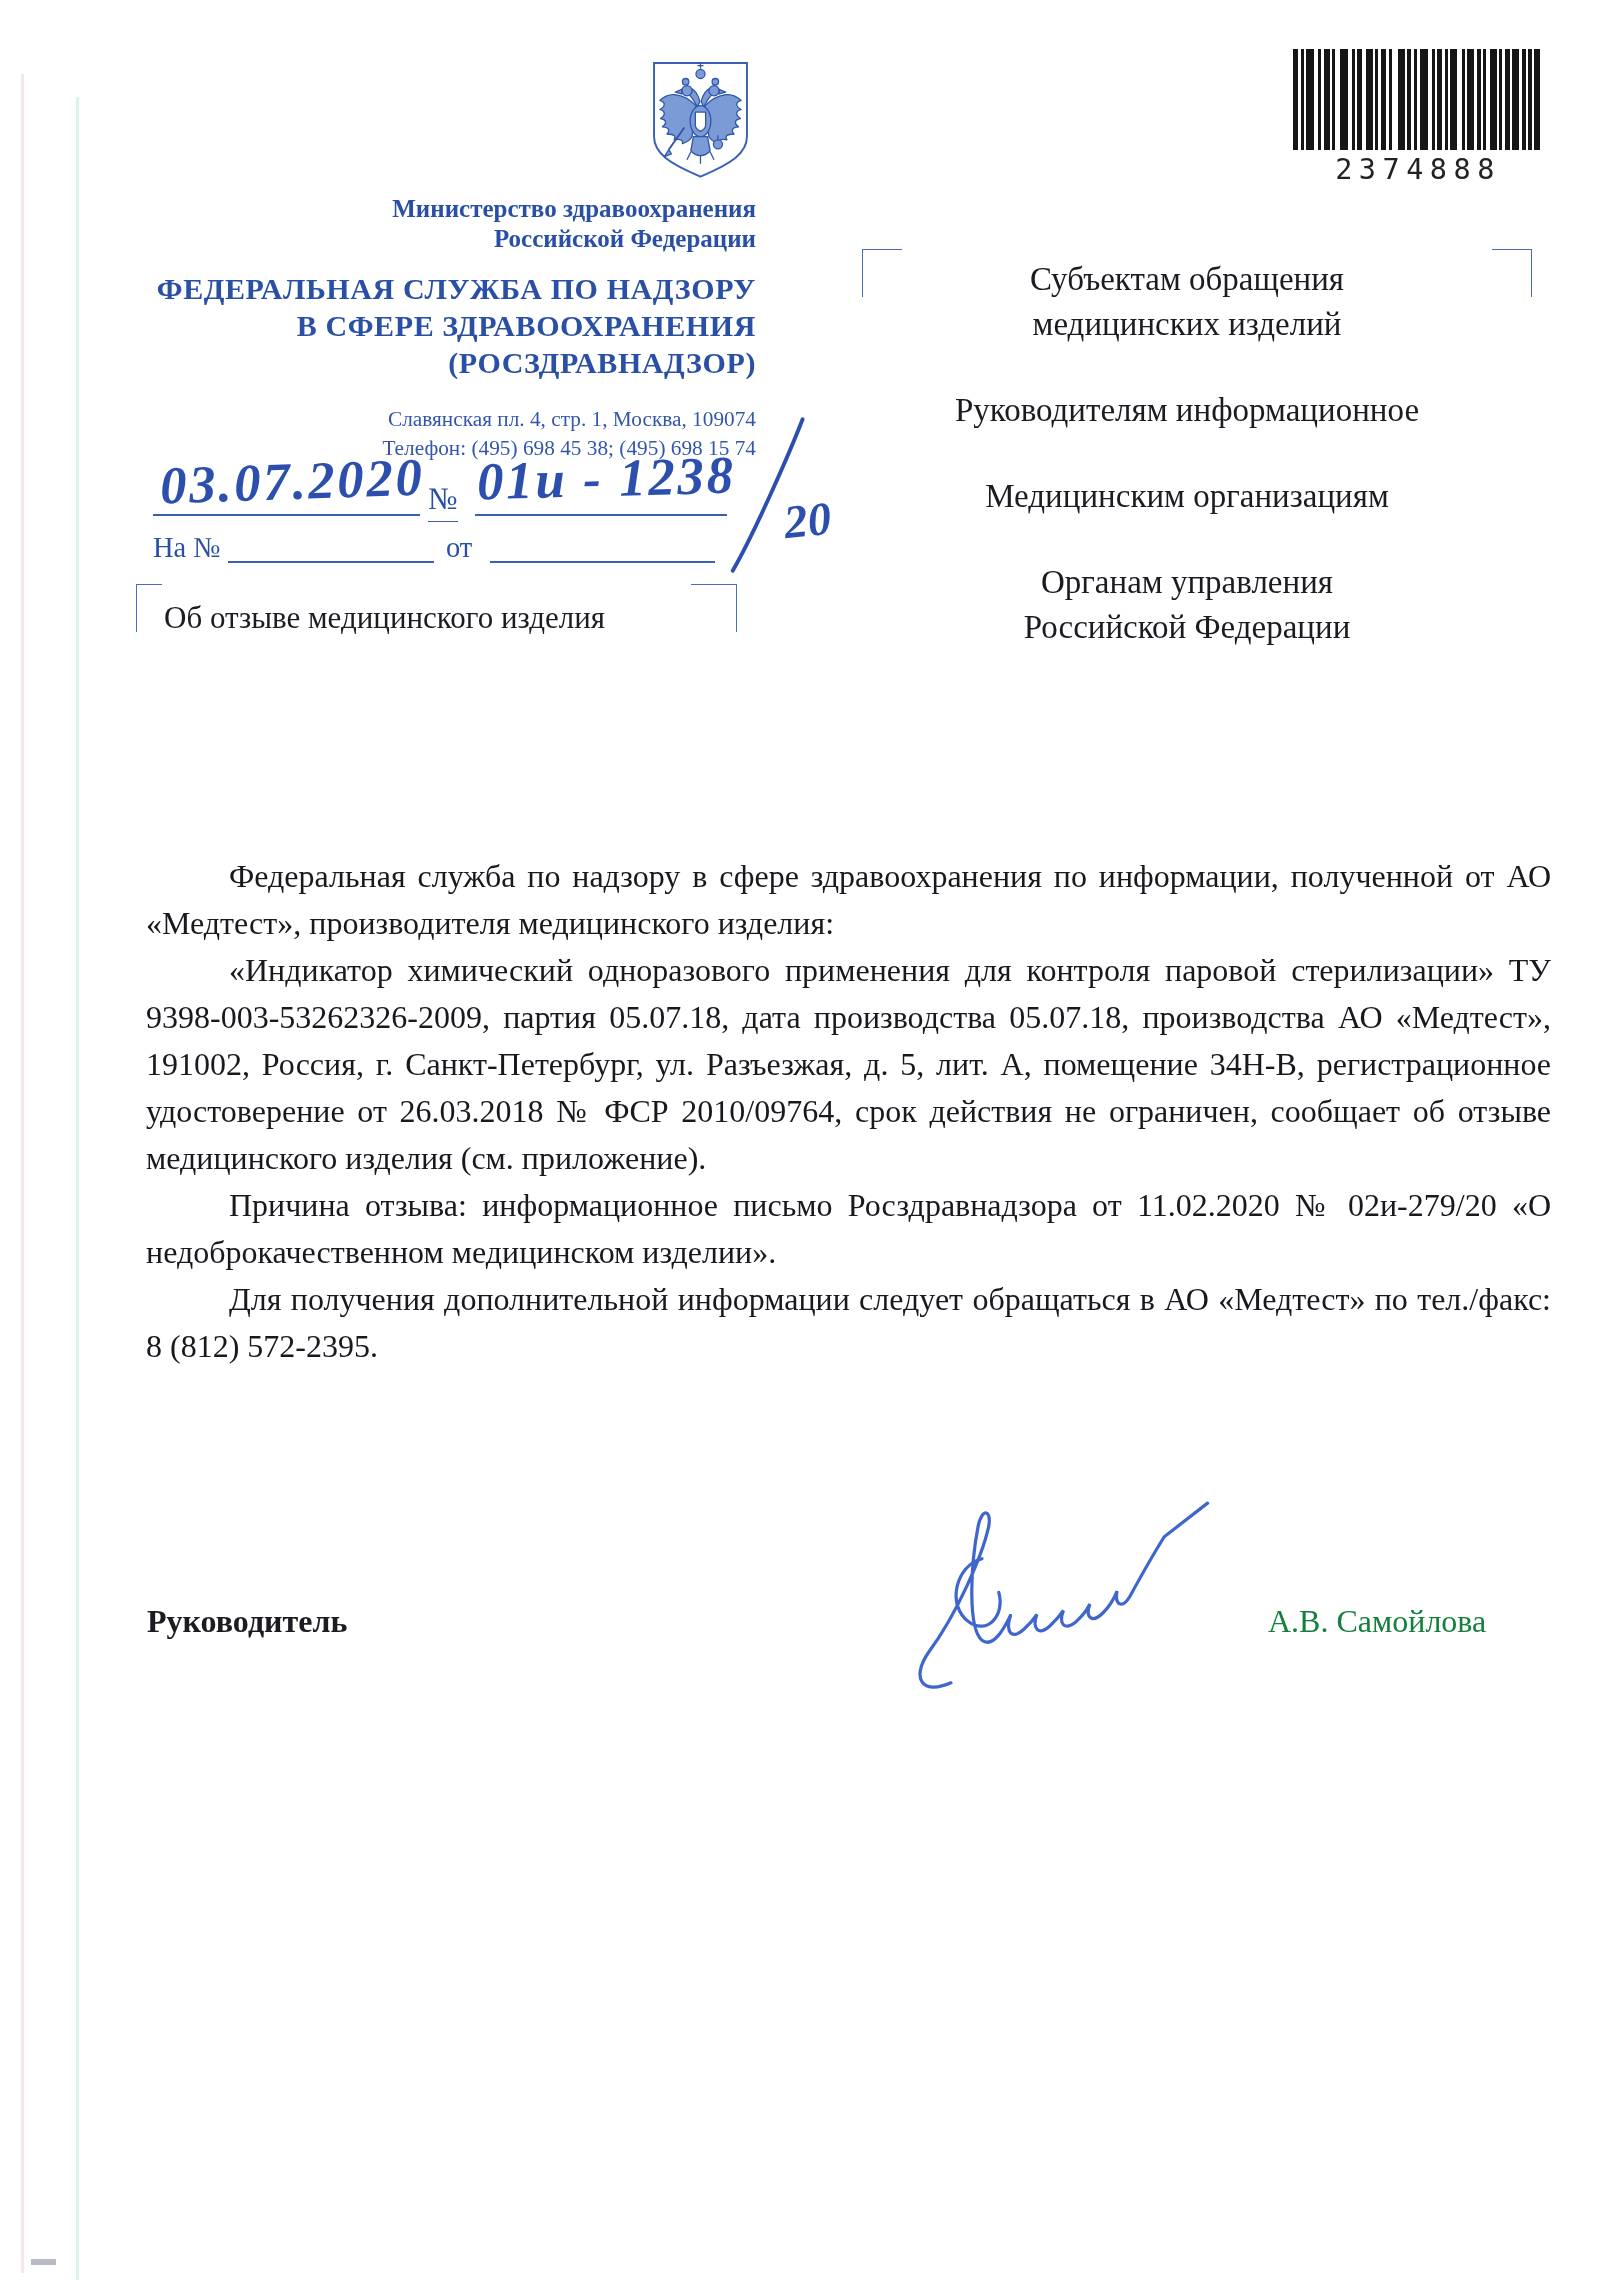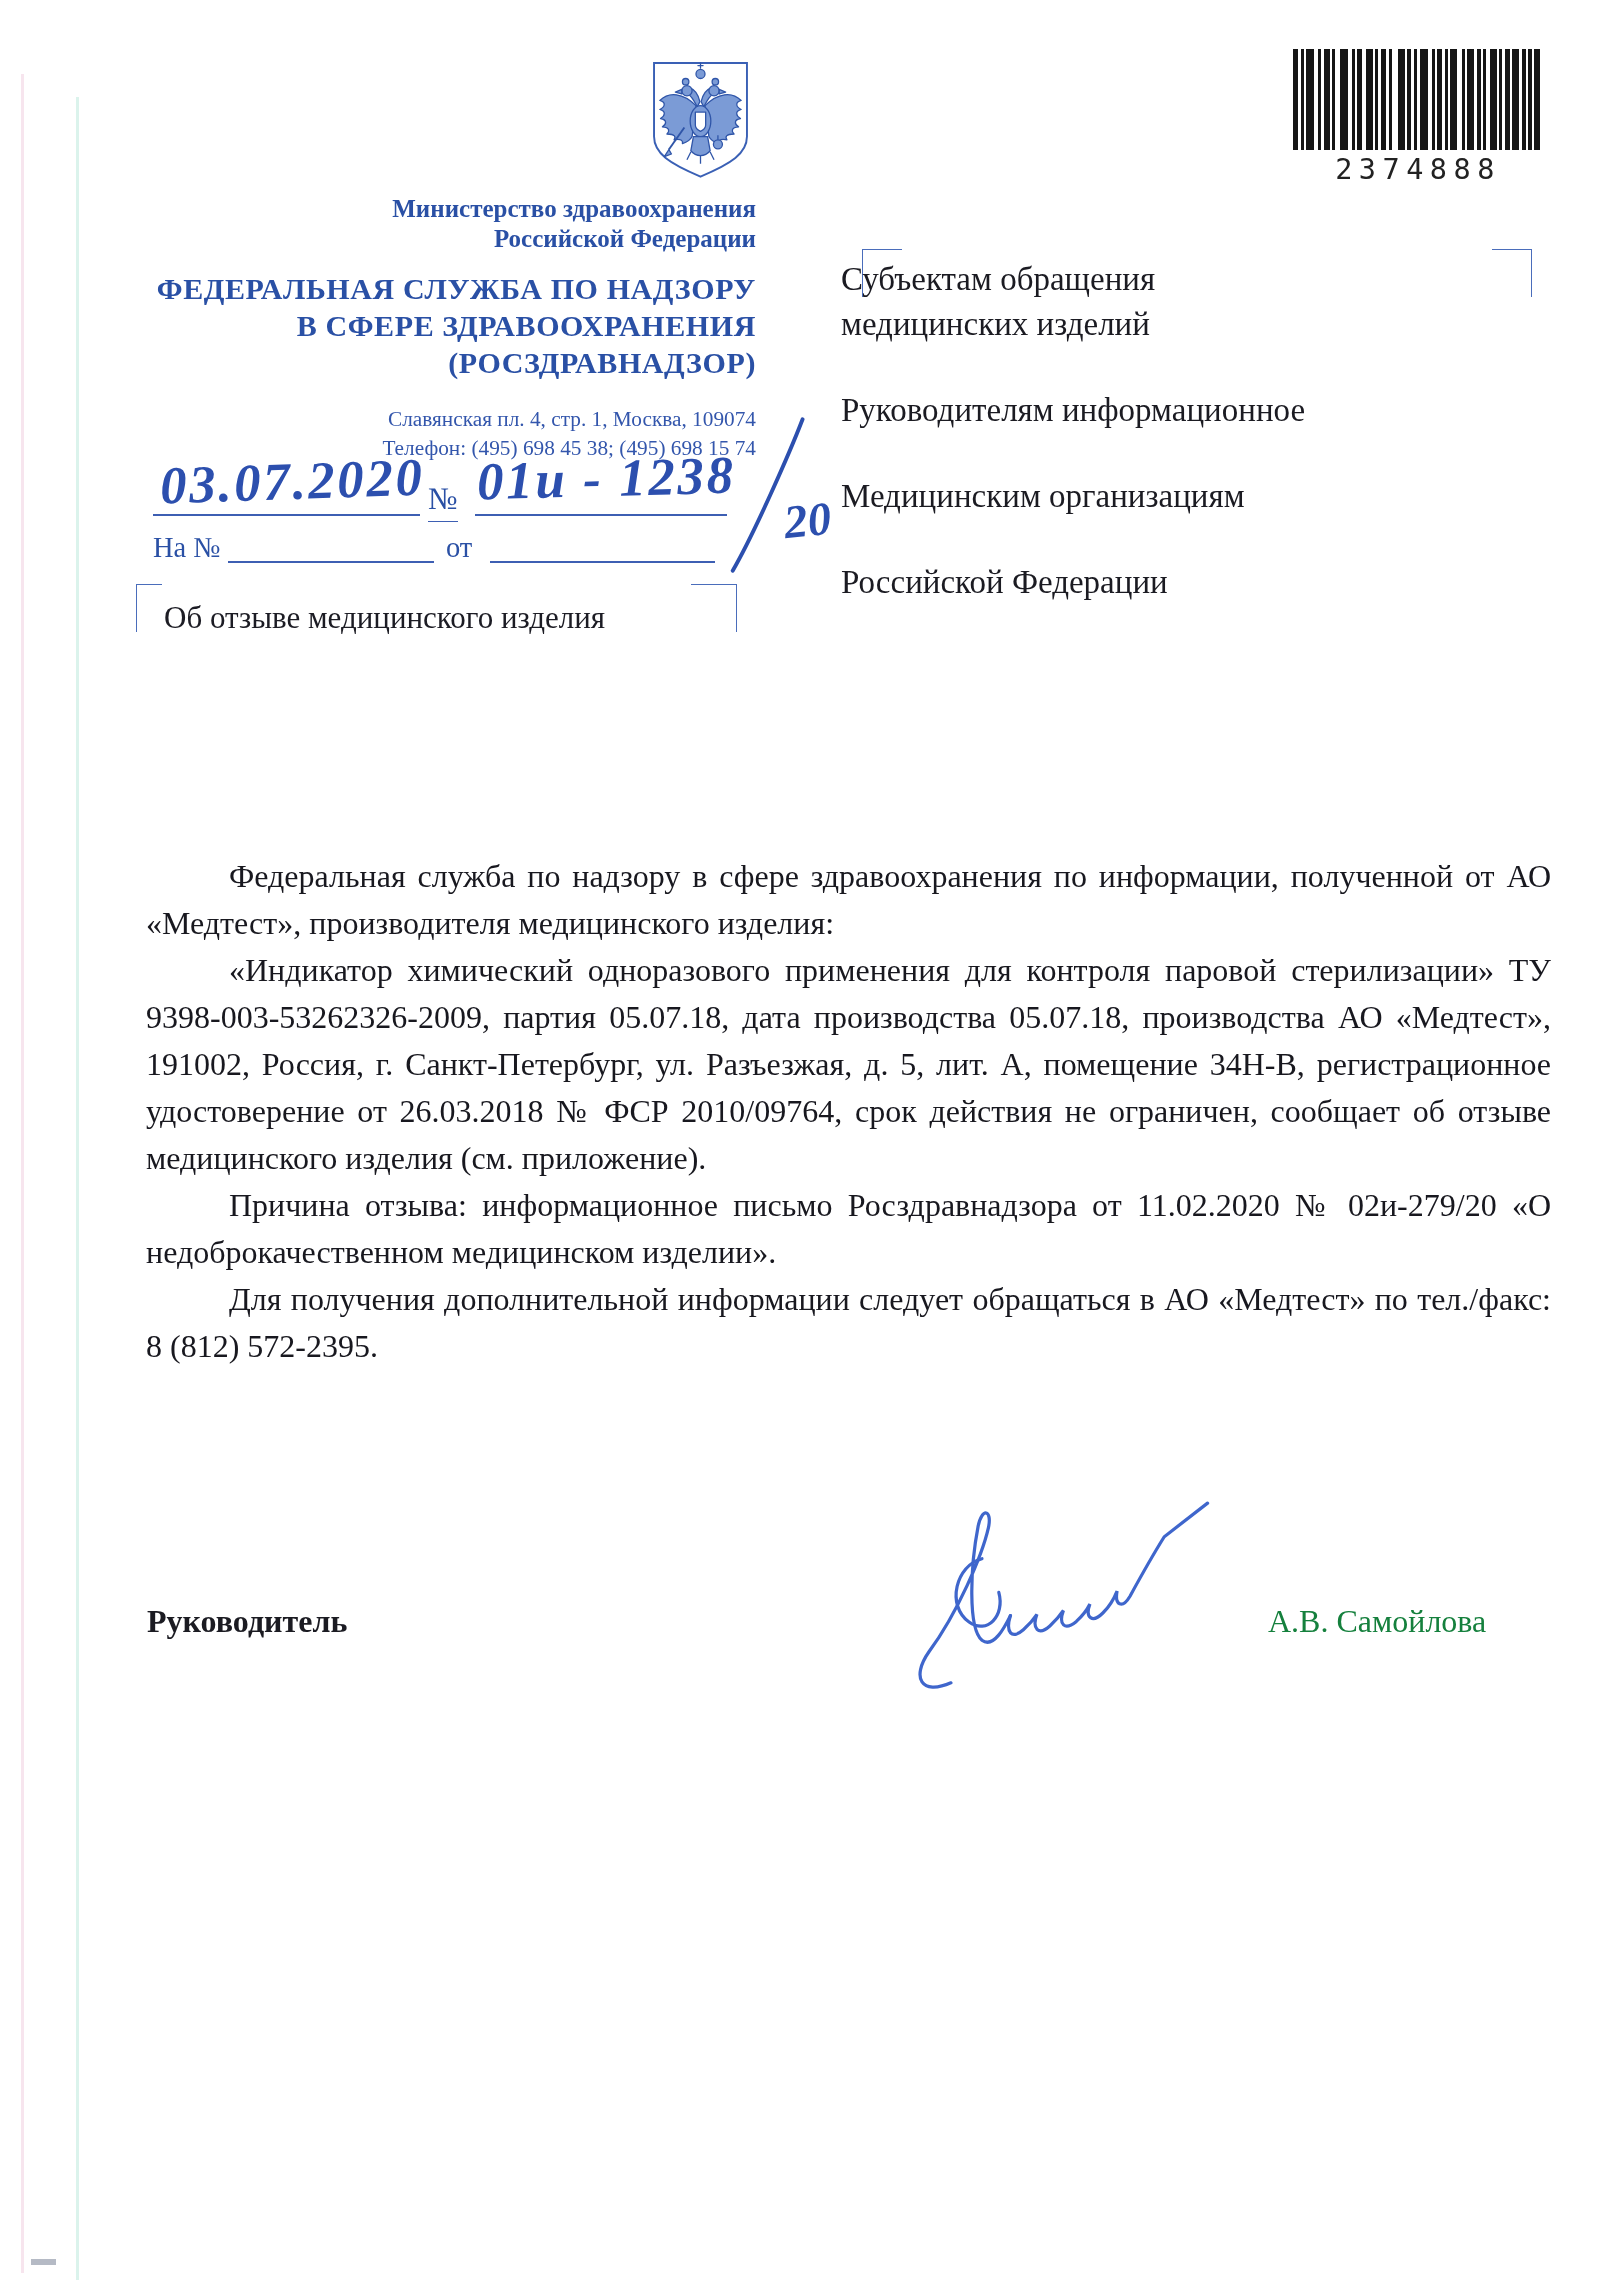--- a/index.html
+++ b/index.html
@@ -53,21 +53,21 @@
   .corner.tl{border-top:1.9px solid #4a6dbb;border-left:1.9px solid #4a6dbb;}
   .corner.tr{border-top:1.9px solid #4a6dbb;border-right:1.9px solid #4a6dbb;}
   .c-subj-l{left:136px;top:584px;width:24.6px;}
   .c-subj-r{left:691px;top:584px;width:45px;}
   .c-rec-l{left:862px;top:249px;}
   .c-rec-r{left:1492px;top:249px;}
 
   .subject{position:absolute;left:164px;top:600px;font-size:31px;color:#1c1c24;}
 
   
-  .recipients{position:absolute;left:841px;top:257px;width:692px;color:#1b1b22;}
+  .recipients{position:absolute;left:841px;top:257px;width:692px;text-align:center;color:#1b1b22;}
   .recipient-group{margin-bottom:41px;font-size:33px;line-height:45px;}
 
   
   .body-text{position:absolute;left:146px;top:853px;width:1405px;}
   .body-text p{margin:0;font-size:32px;line-height:47px;text-align:justify;text-indent:83px;color:#18181f;}
   .body-text p.attachment{margin-top:47px;text-align:left;}
 
   
   .sig-title{position:absolute;left:147px;top:1603px;font-size:32px;color:#1b1b22;font-weight:bold;}
   .sig-name{position:absolute;left:1268px;top:1603px;font-size:32px;color:#15803d;}
@@ -159,20 +159,21 @@
         <div>Субъектам обращения</div>
         <div>медицинских изделий</div>
       </div>
       <div class="recipient-group">
         <div>Руководителям информационное</div>
       </div>
       <div class="recipient-group">
         <div>Медицинским организациям</div>
       </div>
       <div class="recipient-group">
+        <div>Органам управления</div>
         <div>Российской Федерации</div>
       </div>
     </div>
 
   <div class="body-text" id="letter-body">
       <p>Федеральная служба по надзору в сфере здравоохранения по информации, полученной от АО «Медтест», производителя медицинского изделия:</p>
       <p>«Индикатор химический одноразового применения для контроля паровой стерилизации» ТУ 9398-003-53262326-2009, партия 05.07.18, дата производства 05.07.18, производства АО «Медтест», 191002, Россия, г. Санкт-Петербург, ул. Разъезжая, д. 5, лит. А, помещение 34Н-В, регистрационное удостоверение от 26.03.2018 № ФСР 2010/09764, срок действия не ограничен, сообщает об отзыве медицинского изделия (см. приложение).</p>
       <p>Причина отзыва: информационное письмо Росздравнадзора от 11.02.2020 № 02и-279/20 «О недоброкачественном медицинском изделии».</p>
       <p>Для получения дополнительной информации следует обращаться в АО «Медтест» по тел./факс: 8 (812) 572-2395.</p>
     </div>

